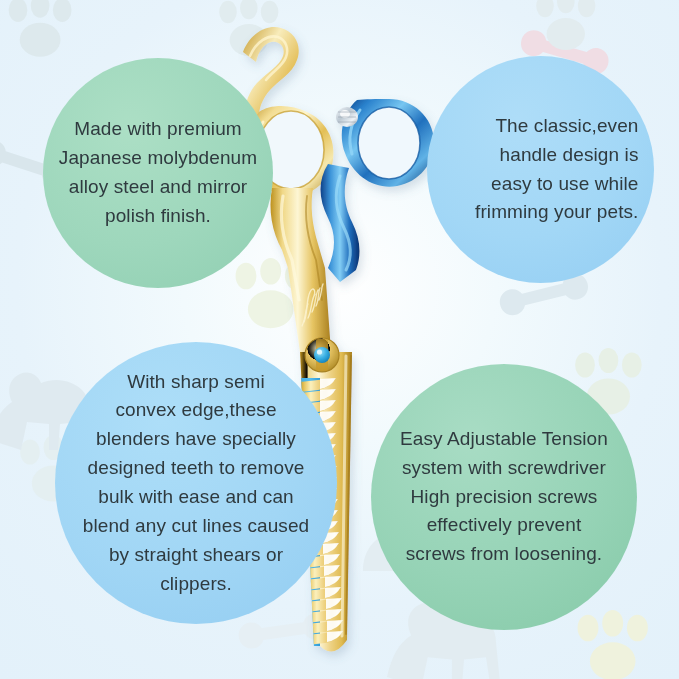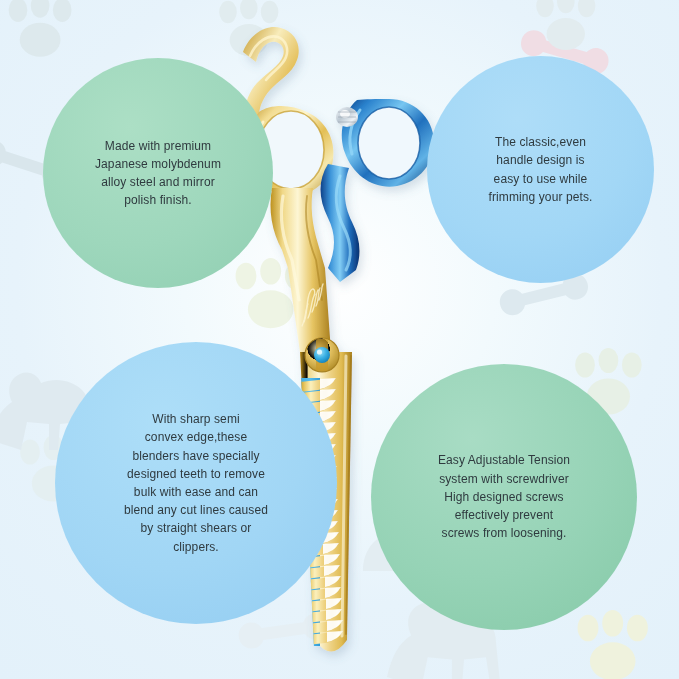--- a/index.html
+++ b/index.html
@@ -36,21 +36,21 @@
     position: absolute;
     border-radius: 50%;
     display: flex;
     align-items: center;
     justify-content: center;
     text-align: center;
     box-sizing: border-box;
   }
   .bubble .bubble-text {
     color: #2f3a3f;
-    font-size: 12px;
+    font-size: 19px;
     line-height: 1.52;
     letter-spacing: 0.1px;
     white-space: pre-line;
     padding: 0 6px;
   }
 
   #bubble-top-left {
     left: 43px;
     top: 58px;
     width: 230px;
@@ -59,21 +59,21 @@
   }
   #bubble-top-left .bubble-text { width: 222px; }
 
   #bubble-top-right {
     left: 427px;
     top: 56px;
     width: 227px;
     height: 227px;
     background: radial-gradient(circle at 40% 28%, #aeddf8 0%, #a2d7f6 55%, #93cdf2 100%);
   }
-  #bubble-top-right .bubble-text { width: 196px; }
+  #bubble-top-right .bubble-text { width: 196px; text-align: right; }
 
   #bubble-bottom-left {
     left: 55px;
     top: 342px;
     width: 282px;
     height: 282px;
     background: radial-gradient(circle at 38% 28%, #addef8 0%, #a1d6f5 55%, #92ccf1 100%);
   }
   #bubble-bottom-left .bubble-text { width: 270px; }
 
@@ -432,18 +432,18 @@
 designed teeth to remove
 bulk with ease and can
 blend any cut lines caused
 by straight shears or
 clippers.</div>
   </div>
 
   <div class="bubble" id="bubble-bottom-right">
     <div class="bubble-text">Easy Adjustable Tension
 system with screwdriver
-High designed screws
+High precision screws
 effectively prevent
 screws from loosening.</div>
   </div>
 
 </div>
 
 </body></html>

